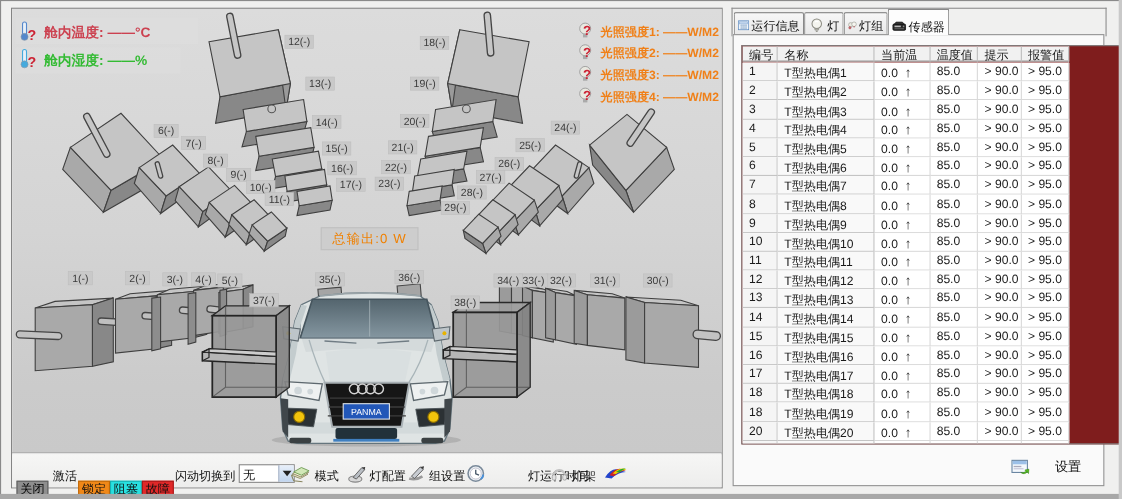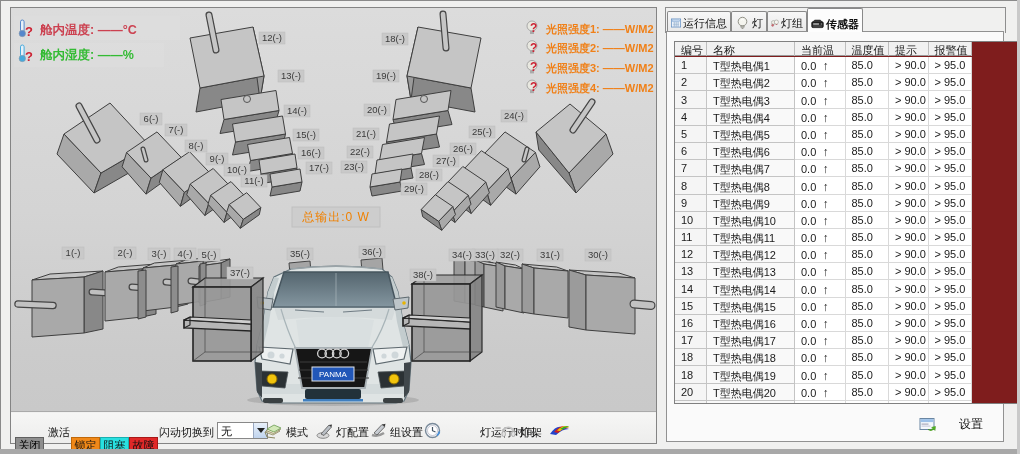--- a/index.html
+++ b/index.html
@@ -465,21 +465,21 @@
         <path d="M6.8,13 h2.4 l-0.5,1.4 h-1.4 z" fill="#9a9a92"></path>
         <path d="M6.3,5 q1.7,-1.6 3.4,0" stroke="#fff" stroke-width="1" fill="none"></path>
       </svg>灯</div>
   <div class="tab" style="left:101px;width:40px;"><svg width="17" height="16" viewBox="0 0 17 16">
         <circle cx="5" cy="7" r="4.2" fill="#ecece4" stroke="#8a8a80"></circle>
         <circle cx="11.5" cy="6" r="4.4" fill="#f6f6f0" stroke="#8a8a80"></circle>
         <path d="M10,10.5 h3.4 v1.5 h-3.4 z" fill="#b04a50"></path>
         <path d="M3.4,11 h3.4 v1.4 h-3.4 z" fill="#b8b8b0"></path>
         <circle cx="3.5" cy="12.8" r="2.4" fill="#d06a70" stroke="#904048" stroke-width="0.6"></circle>
       </svg>灯组</div>
-  <div class="tab" id="tab4" style="left:141px;width:56px;font-weight:bold;"><svg width="18" height="16" viewBox="0 0 18 16">
+  <div class="tab" id="tab4" style="left:141px;width:56px;"><svg width="18" height="16" viewBox="0 0 18 16">
         <rect x="1" y="5" width="16" height="8" rx="1.6" fill="#2a2a2a" stroke="#111"></rect>
         <path d="M3,5 L5,2.5 h8 L15,5 z" fill="#3c3c3c" stroke="#111" stroke-width="0.7"></path>
         <rect x="3" y="7" width="8" height="2" fill="#b9b9b9"></rect>
         <rect x="3" y="10" width="12" height="1.6" fill="#555"></rect>
         <circle cx="14.5" cy="8" r="1" fill="#888"></circle>
       </svg>传感器</div>
   <div id="page">
     <div id="grid">
       <div id="ghead">
         <div class="h h0">编号</div>

